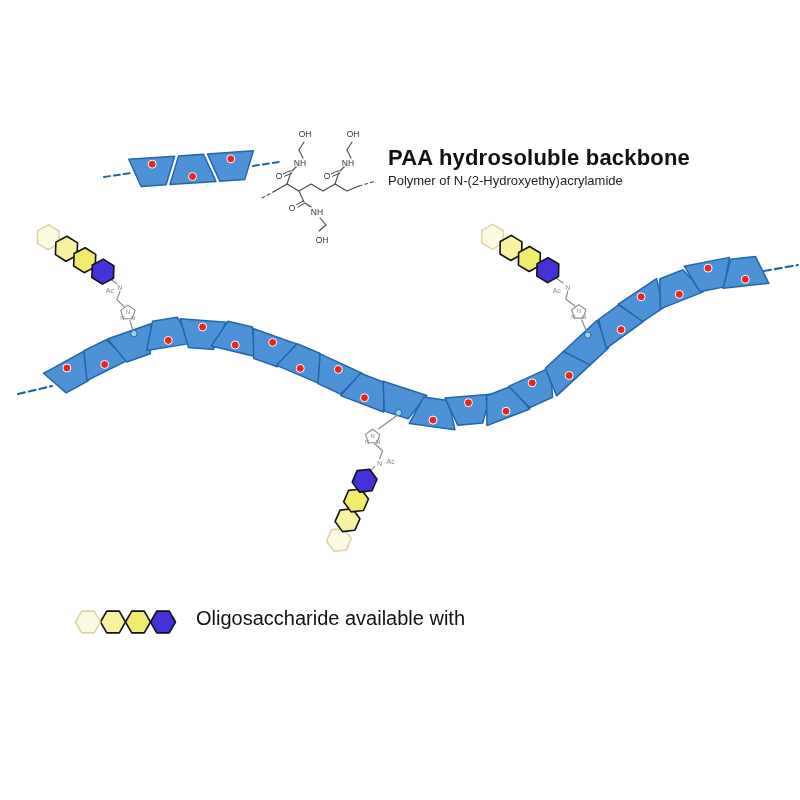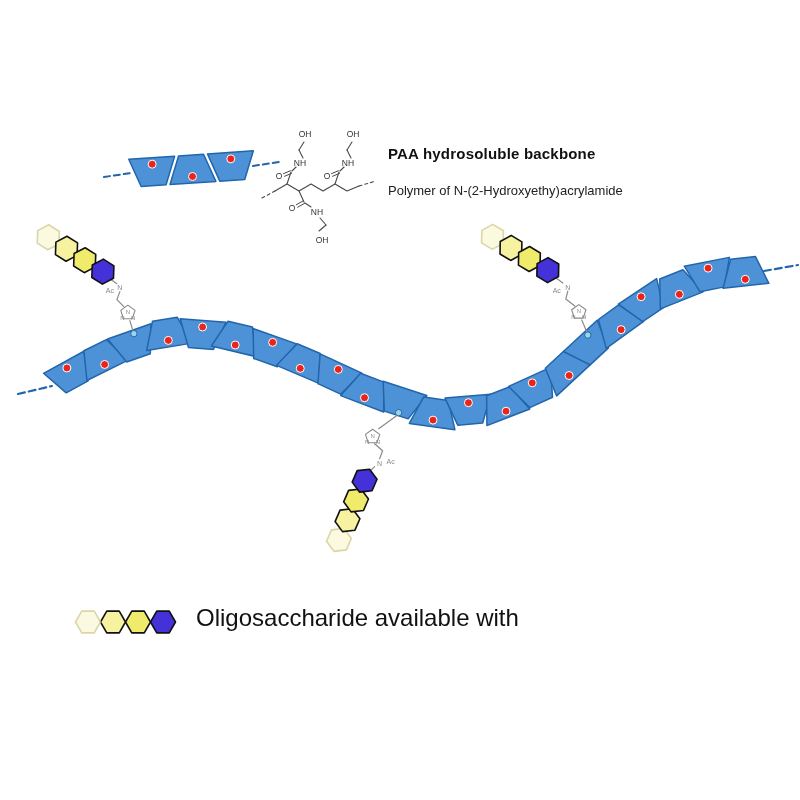--- a/index.html
+++ b/index.html
@@ -2,23 +2,23 @@
 <html><head>
 <meta charset="utf-8">
 <style>
   html,body{margin:0;padding:0;}
   body{
     width:800px;height:800px;background:#ffffff;position:relative;overflow:hidden;
     font-family:"Liberation Sans",sans-serif;
   }
   #scene{position:absolute;left:0;top:0;}
   .legend-top{position:absolute;left:388px;top:145px;}
-  .lt-title{font-size:15px;font-weight:600;color:#111;letter-spacing:0.2px;}
-  .lt-sub{font-size:13px;font-weight:400;color:#222;margin-top:21px;}
-  .legend-bottom{position:absolute;left:196px;top:604px;font-size:24px;color:#111;line-height:28px;}
+  .lt-title{font-size:22px;font-weight:600;color:#111;letter-spacing:0.2px;}
+  .lt-sub{font-size:13px;font-weight:400;color:#222;margin-top:2px;}
+  .legend-bottom{position:absolute;left:196px;top:604px;font-size:20px;color:#111;line-height:28px;}
 </style>
 </head>
 <body>
 
 <svg id="scene" width="800" height="800" viewBox="0 0 800 800">
     <g>
       <line x1="18" y1="394" x2="52" y2="386" stroke="#2265ab" stroke-width="2.2" stroke-linecap="round" stroke-dasharray="7,4"></line>
       <line x1="764" y1="271" x2="798" y2="265" stroke="#2265ab" stroke-width="2.2" stroke-linecap="round" stroke-dasharray="7,4"></line>
       <polygon points="43.54823012179989,373.299192914838 83.93142647586157,351.2719949035316 88.12138261931658,380.88101831728034 66.17399329645697,392.8523215842947" fill="#4d92d6" stroke-linejoin="round" stroke="#2265ab" stroke-width="1.5"></polygon>
       <polygon points="86.89867834609686,380.45943561605606 128.15174904574798,360.1079207375615 106.34740863391788,339.6428104469954 83.92726151454225,350.70341635922074" fill="#4d92d6" stroke-linejoin="round" stroke="#2265ab" stroke-width="1.5"></polygon>

